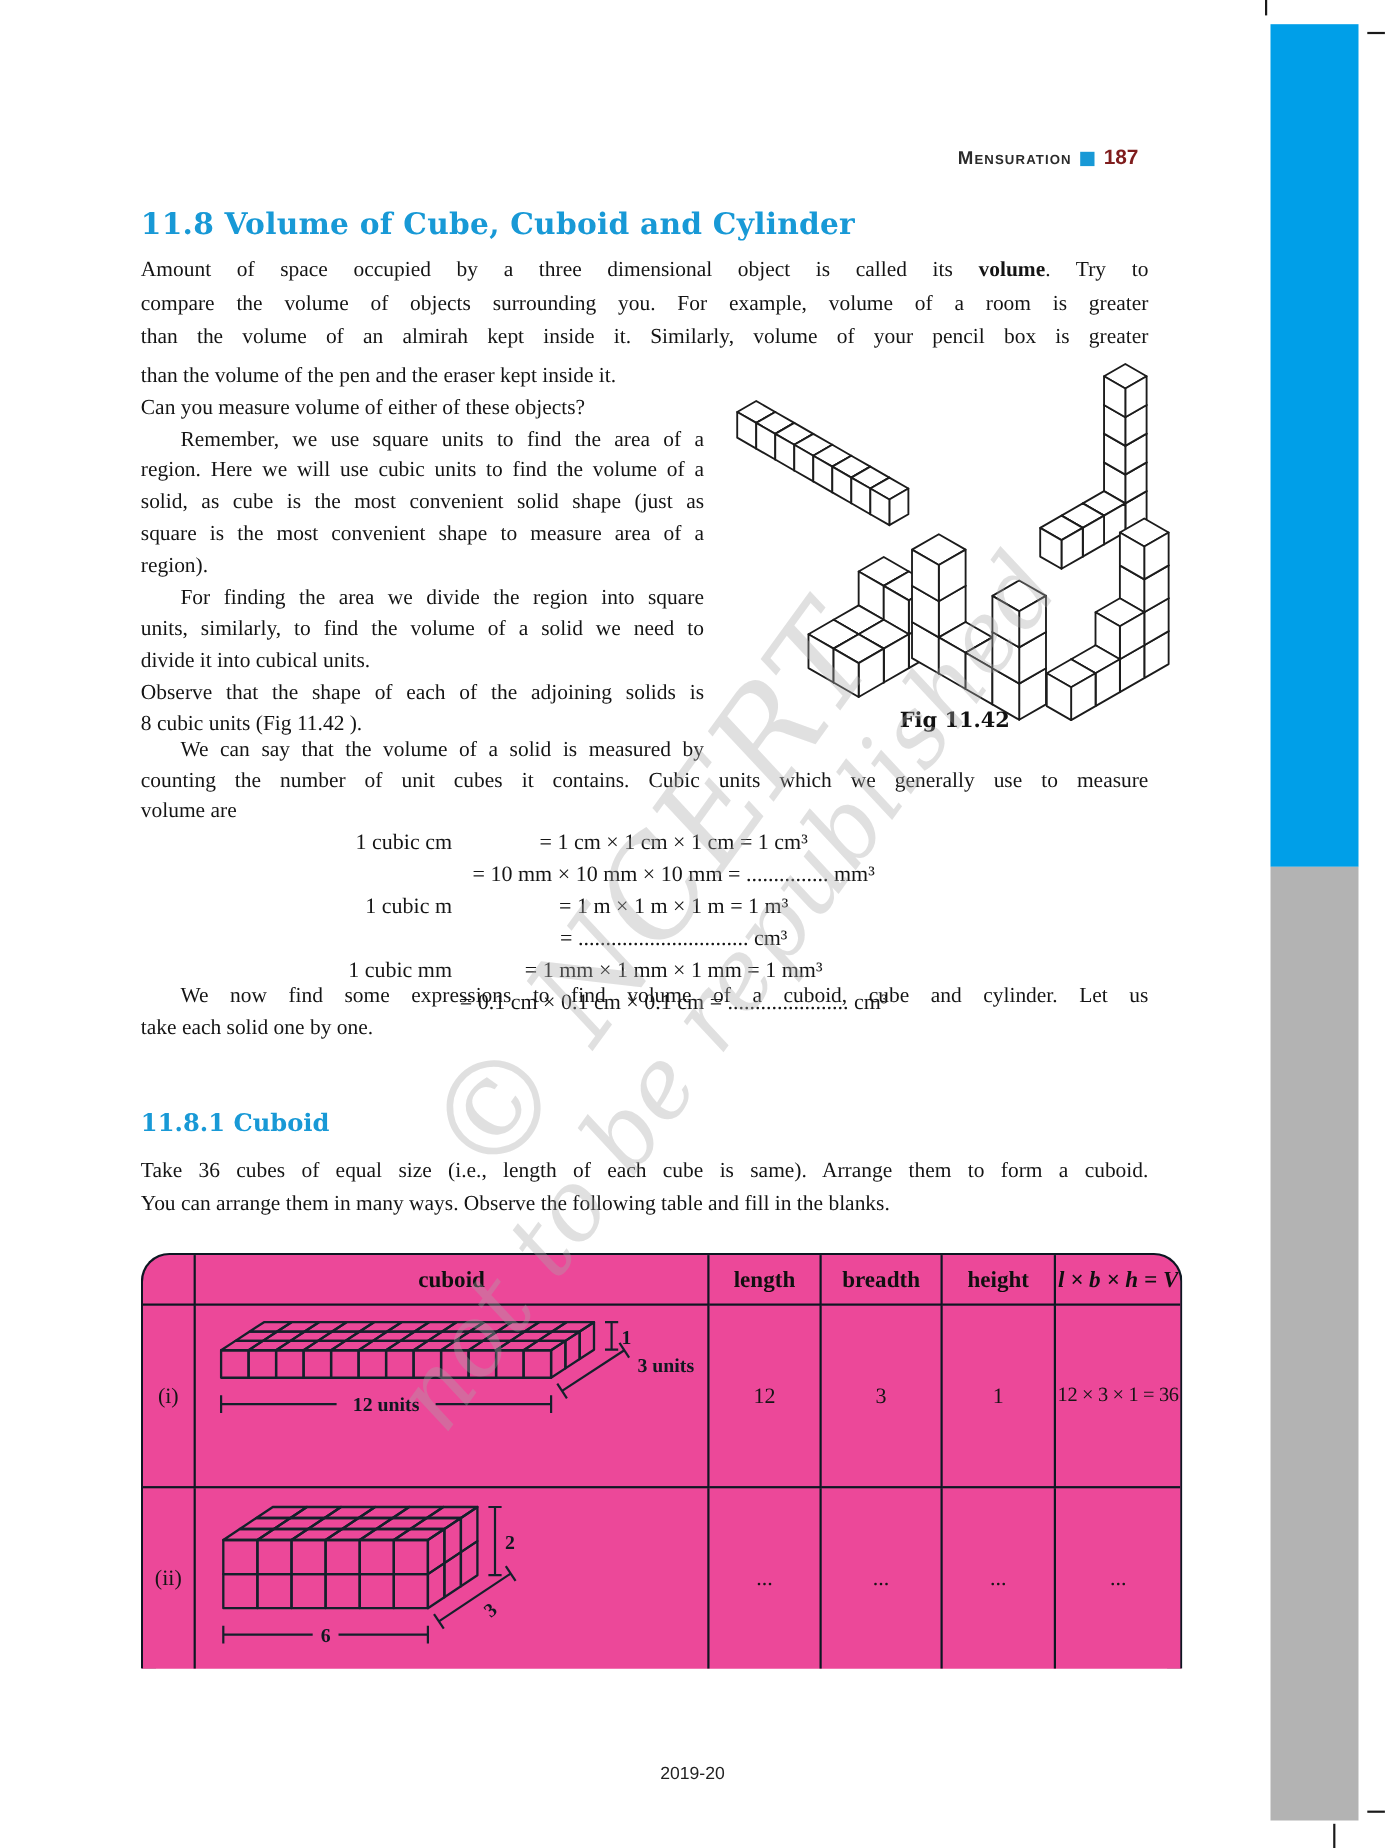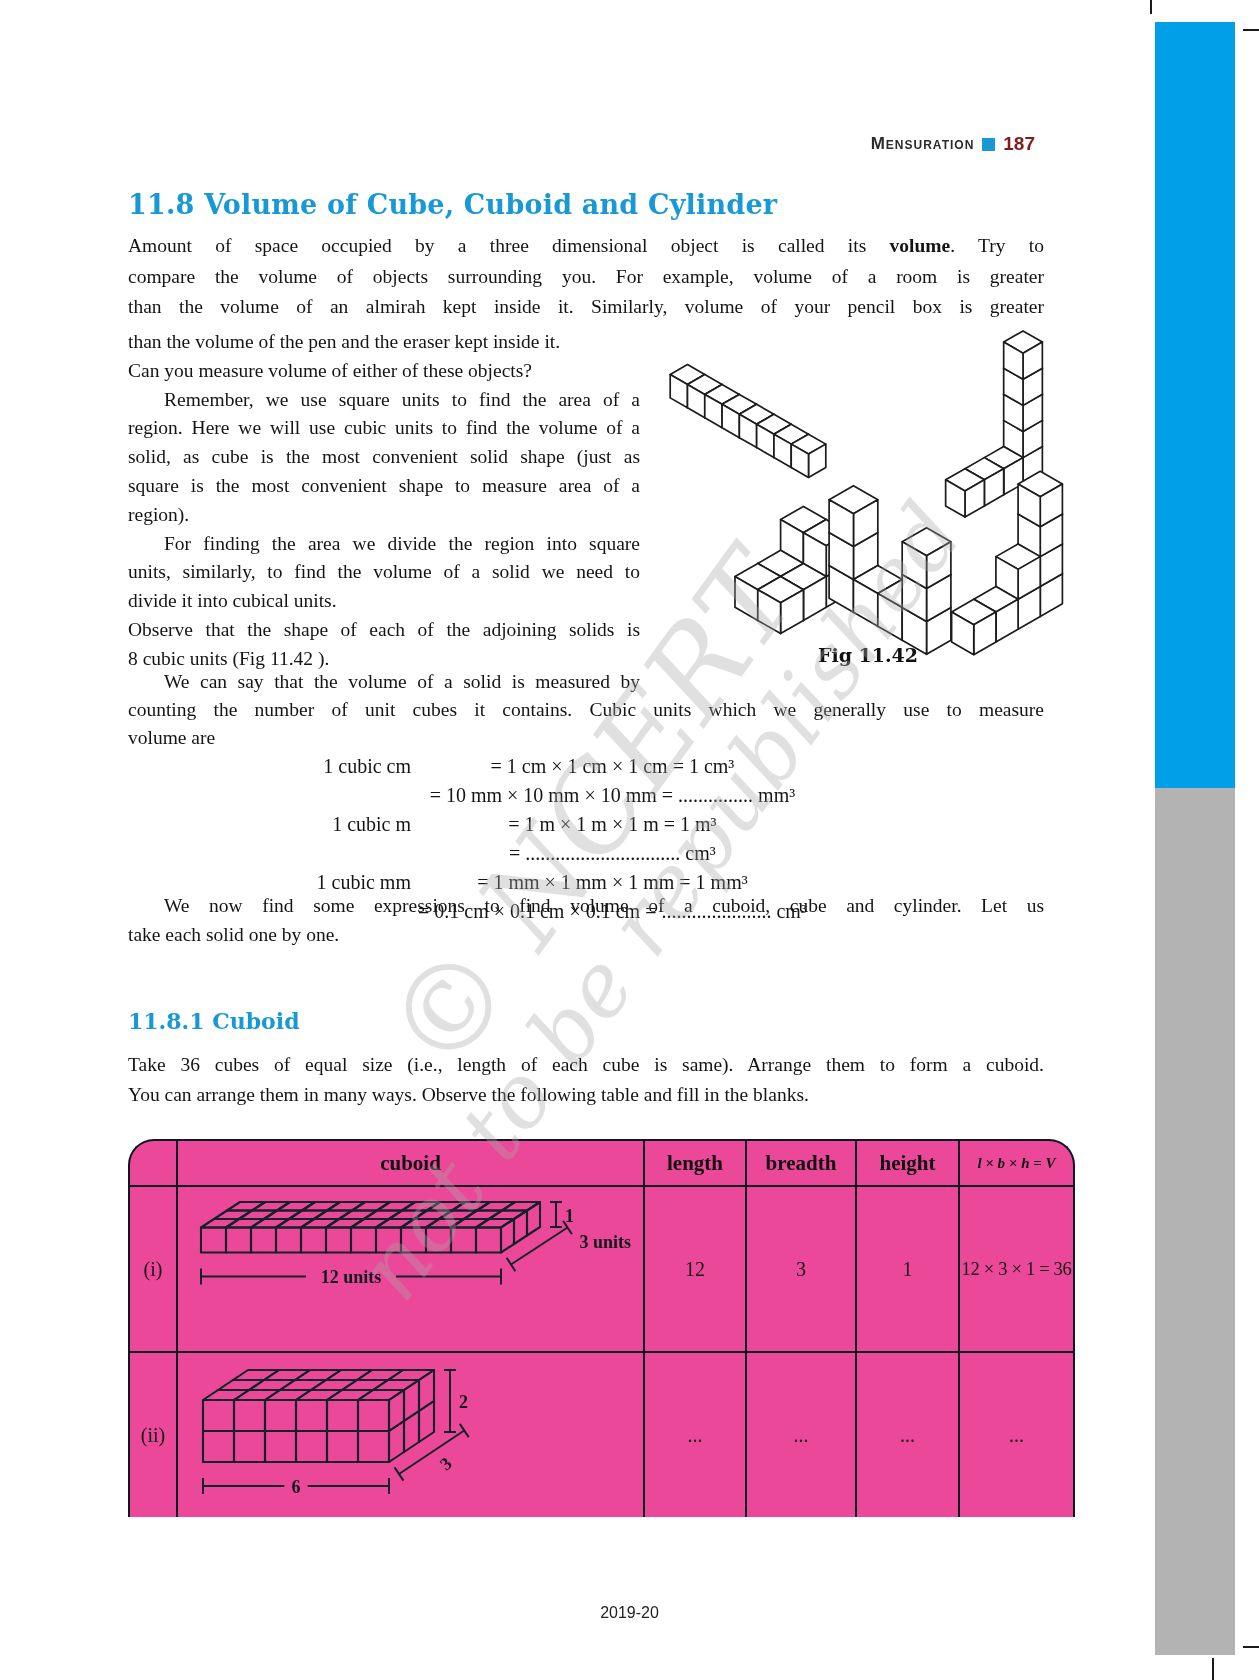--- a/index.html
+++ b/index.html
@@ -51,21 +51,21 @@
   .tblwrap{position:absolute;left:128px;top:1139px;width:947px;height:378px;
            border:2.5px solid #0d1722;border-bottom:none;border-radius:26px 26px 0 0;
            background:#ec4899;overflow:hidden;box-sizing:border-box;}
   .tbl{display:grid;grid-template-columns:48px 467px 102px 110px 103px auto;
        grid-template-rows:46px 166px auto;height:100%;}
   .cell{border-right:2px solid #0d1722;border-bottom:2px solid #0d1722;
         display:flex;align-items:center;justify-content:center;box-sizing:border-box;}
   .cell.last{border-right:none;}
   .cell.rlast{border-bottom:none;}
   .th{font-weight:bold;font-size:21px;color:#101010;}
-  .th-math{font-style:italic;font-weight:bold;font-size:15px;}
+  .th-math{font-style:italic;font-weight:bold;font-size:21px;}
   .val{font-size:20px;}
   .val-f{font-size:18.5px;letter-spacing:-.3px;}
   .diagcell{position:relative;justify-content:flex-start;align-items:flex-start;}
   .diagcell svg{position:absolute;}
   
   .wm{position:absolute;font-family:"DejaVu Serif",serif;font-style:italic;
       color:#a8a8a8;opacity:.35;white-space:nowrap;text-align:center;z-index:9;
       transform:rotate(-54deg);}
   .wm1{left:300px;top:760px;width:560px;font-size:118px;}
   .wm2{left:140px;top:850px;width:1040px;font-size:88px;}

